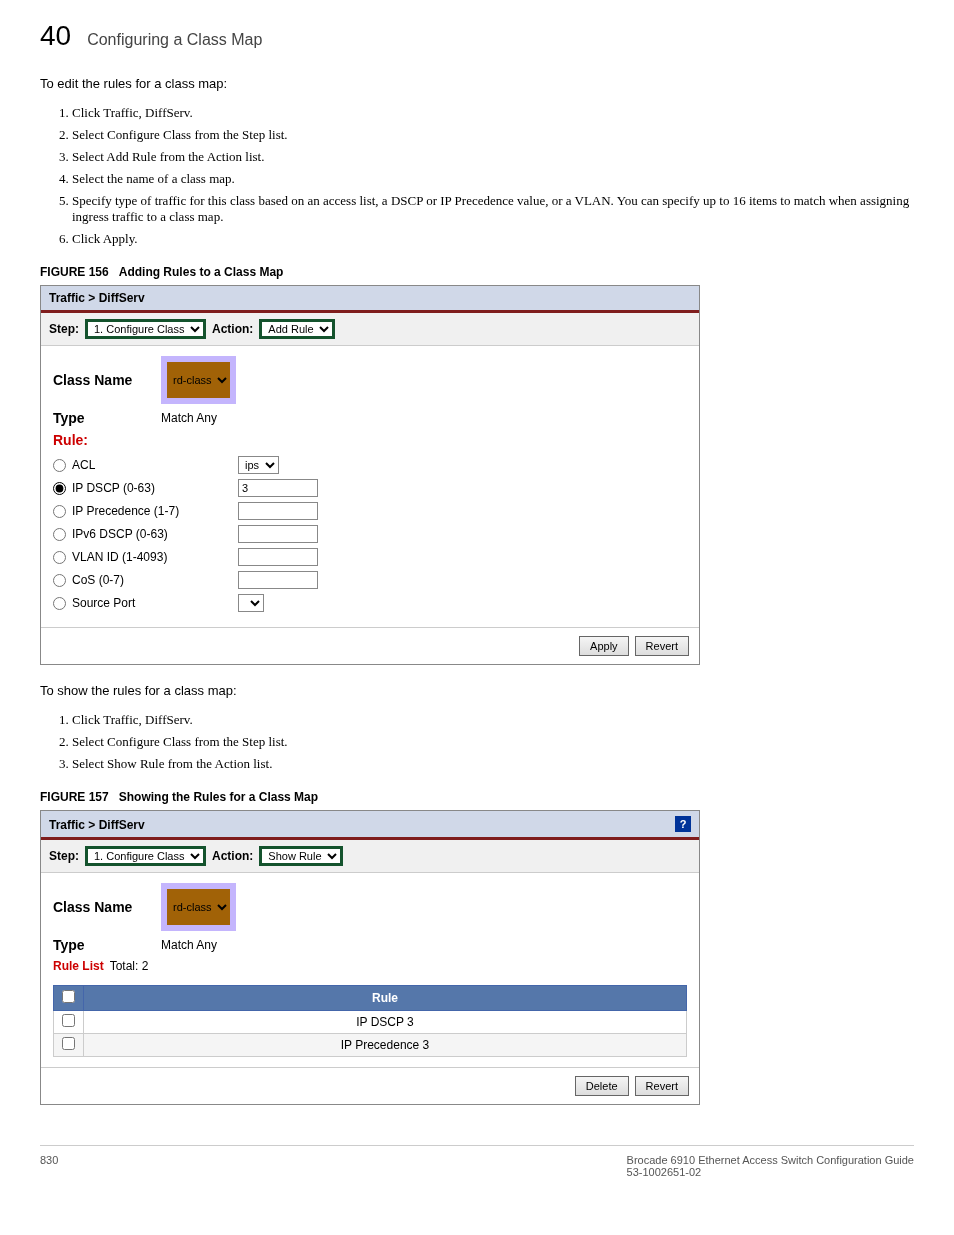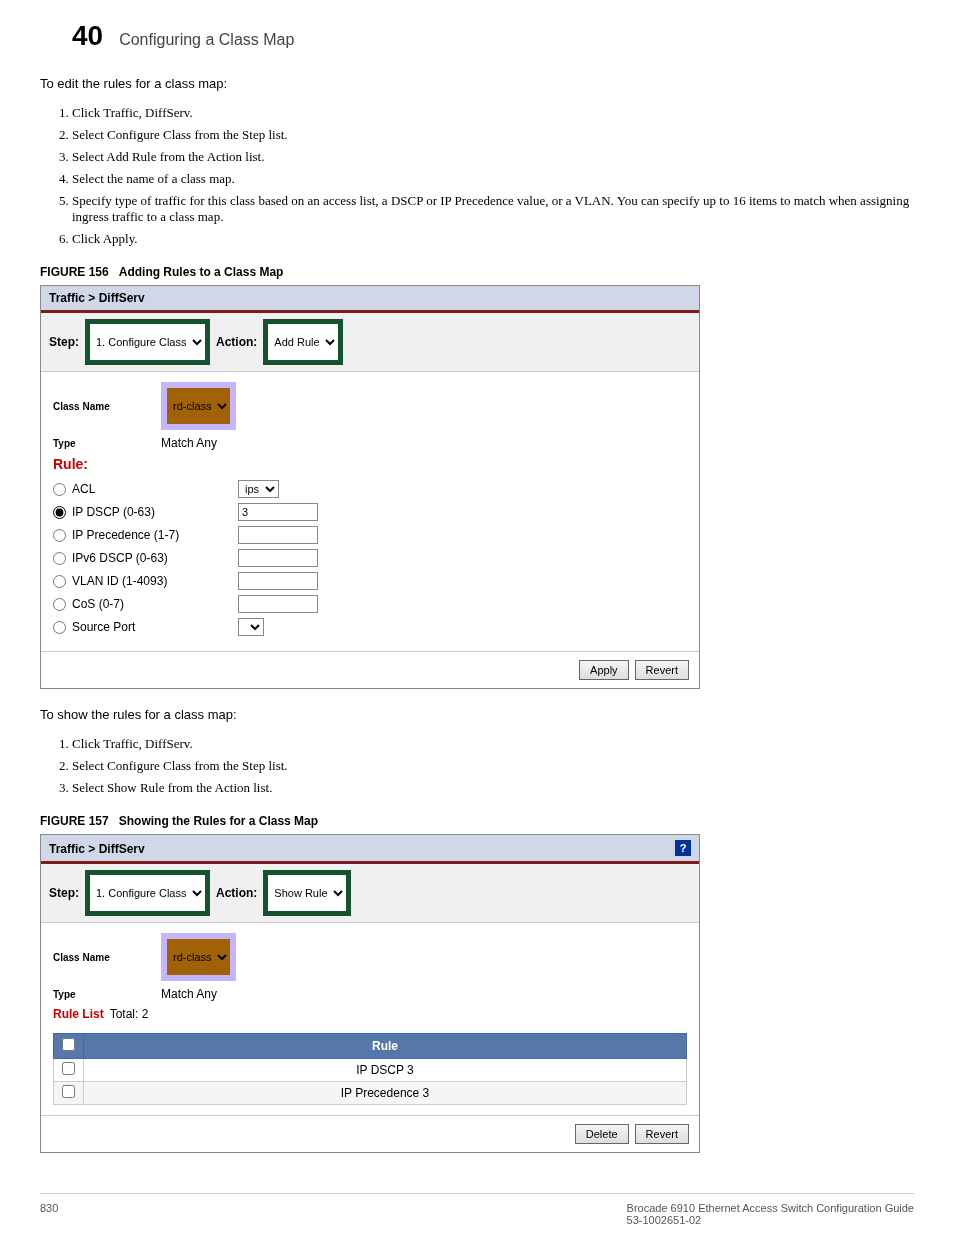--- a/index.html
+++ b/index.html
@@ -14,23 +14,22 @@
     }
 
     .page-header {
       display: flex;
       align-items: baseline;
       gap: 16px;
       margin-bottom: 24px;
     }
     .chapter-number {
       font-size: 28px;
-      font-weight: bold;
+      font-weight: normal;
       color: #000;
-      margin-left: 32px;
     }
     .chapter-title {
       font-size: 16px;
       color: #444;
     }
 
     .intro-text {
       margin-bottom: 14px;
       font-size: 13px;
     }
@@ -94,38 +93,38 @@
       align-items: center;
       gap: 6px;
       background: #f0f0f0;
     }
     .toolbar-label {
       font-weight: bold;
       font-size: 12px;
     }
     .toolbar-select {
       font-size: 11px;
-      border: 5px solid #14532d;
+      border: 3px solid #14532d;
       background: #fff;
-      padding: 11px 2px;
+      padding: 0 2px;
     }
 
     .ui-panel-body {
       padding: 10px 12px;
     }
 
     .form-row {
       display: flex;
       align-items: center;
       margin-bottom: 6px;
       gap: 8px;
     }
     .form-label {
       font-weight: bold;
-      font-size: 10px;
+      font-size: 14px;
       width: 100px;
     }
     .form-value {
       font-size: 12px;
     }
     .form-select {
       font-size: 11px;
       border: 6px solid #c4b5fd;
       background: #a16207;
       padding: 11px 2px;

